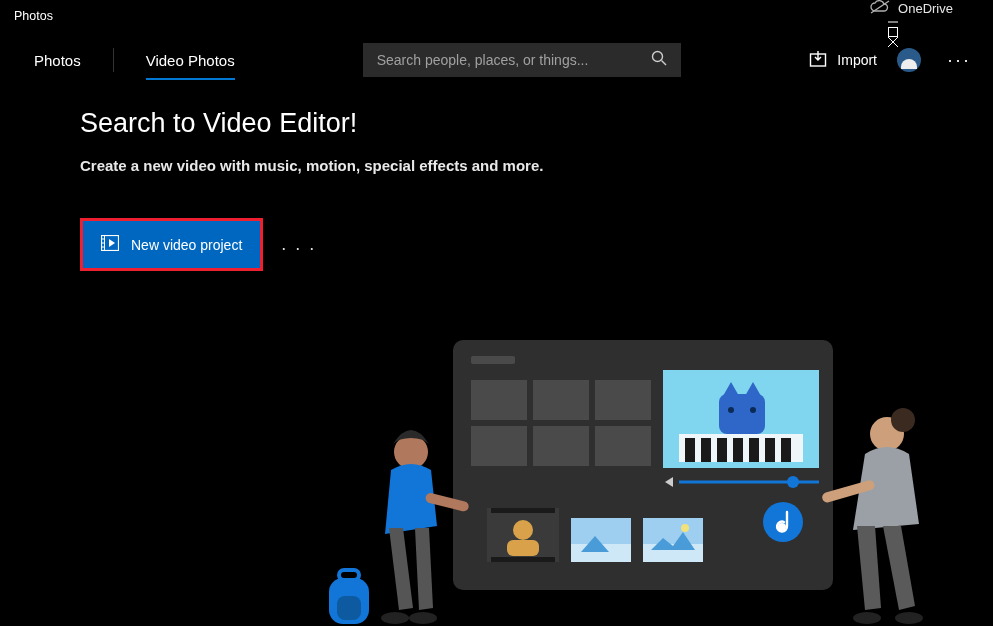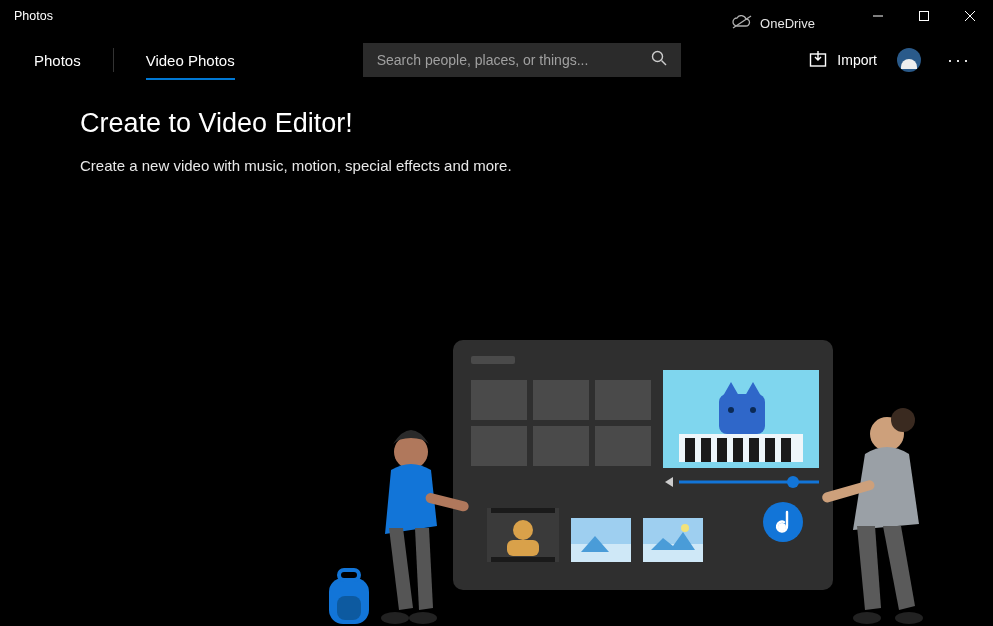--- a/index.html
+++ b/index.html
@@ -1,41 +1,41 @@
 <!DOCTYPE html>
 <html><head>
 <meta charset="utf-8">
 <style>
 * { box-sizing: border-box; margin: 0; padding: 0; font-family: "Segoe UI", sans-serif; }
 html, body { width: 993px; height: 626px; background: #000; color: #fff; overflow: hidden; }
 
 .titlebar { height: 32px; display: flex; align-items: center; justify-content: space-between; padding-left: 14px; font-size: 12.5px; color: #fff; }
 .titlebar .left { display:flex; align-items:center; }
-.titlebar .right { display:flex; align-items:flex-end; gap:0; height:32px; }
+.titlebar .right { display:flex; align-items:flex-start; gap:0; height:32px;flex-direction:column; }
 .onedrive { display:flex; align-items:center; gap:8px; margin-right:40px; font-size:13px; color:#e6e6e6; }
 .win-btn { width:46px; height:32px; display:flex; align-items:center; justify-content:center; cursor:pointer; }
 .win-btn svg { stroke:#fff; }
 
 .toolbar { height:56px; display:flex; align-items:center; padding: 0 16px 0 16px; gap:0; }
 .tabs { display:flex; align-items:center; height:100%; }
 .tab { padding: 0 18px; height:100%; display:flex; align-items:center; font-size:15px; color:#fff; cursor:pointer; position:relative; }
 .tab.selected::after { content:""; position:absolute; left:18px; right:18px; bottom:8px; height:2px; background:#0078d4; }
 .divider { width:1px; height:24px; background:#333; margin:0 14px; }
 .search { margin-left:110px; width:318px; height:34px; background:#2b2b2b; display:flex; align-items:center; padding:0 14px; cursor:text; }
 .search input { flex:1; background:transparent; border:none; outline:none; color:#fff; font-size:14px; }
 .search input::placeholder { color:#a0a0a0; }
 .toolbar-right { margin-left:auto; display:flex; align-items:center; gap:20px; }
 .import-btn { display:flex; align-items:center; gap:10px; font-size:14px; color:#fff; cursor:pointer;margin-left:38px; }
 .avatar { width:24px; height:24px; border-radius:50%; background:#2a5a8a; display:flex; align-items:center; justify-content:center; position:relative; }
 .avatar::after{ content:""; width:16px;height:10px;background:#eee;border-radius:8px 8px 0 0;position:absolute;bottom:3px;}
 .more { font-size:18px; letter-spacing:2px; cursor:pointer; padding:4px 6px; }
 
 .content { padding: 20px 0 0 80px; position:relative; }
 .headline { font-size:27px; font-weight:400; color:#fff; }
-.subhead { margin-top:18px; font-size:15px; color:#e8e8e8; font-weight:400; }
+.subhead { margin-top:18px; font-size:15px; color:#e8e8e8; font-weight:700; }
 .actions { margin-top:44px; display:flex; align-items:center; gap:18px; }
 .new-project { display:flex; align-items:center; gap:12px; background:#0067c0; color:#fff; font-size:14px; padding:14px 18px; border:3px solid #ef1f2f; cursor:pointer; }
 .ellipsis { font-size:18px; letter-spacing:2px; cursor:pointer; color:#ddd; }
 
 .illus { position:absolute; right:30px; bottom:-6px; width:640px; height:310px; pointer-events:none; }
 </style>
 </head>
 <body>
 
 <div class="titlebar">
@@ -93,22 +93,38 @@
           </svg>
       </span>
       <span>Import</span>
     </div>
     <div class="avatar"></div>
     <div class="more">···</div>
   </div>
 </div>
 
 <div class="content">
-  <div class="headline">Create to Video Editor!</div>
+  <div class="headline">Search to Video Editor!</div>
   <div class="subhead">Create a new video with music, motion, special effects and more.</div>
+  <div class="actions">
+    <div class="new-project">
+      <span>
+        <svg width="18" height="16" viewBox="0 0 18 16">
+            <rect x="0.5" y="0.5" width="17" height="15" fill="none" stroke="#fff" stroke-width="1.2"></rect>
+            <line x1="3.5" y1="0" x2="3.5" y2="16" stroke="#fff" stroke-width="1"></line>
+            <line x1="0" y1="4" x2="3.5" y2="4" stroke="#fff"></line>
+            <line x1="0" y1="8" x2="3.5" y2="8" stroke="#fff"></line>
+            <line x1="0" y1="12" x2="3.5" y2="12" stroke="#fff"></line>
+            <path d="M8 4v8l6-4z" fill="#fff"></path>
+          </svg>
+      </span>
+      <span>New video project</span>
+    </div>
+    <div class="ellipsis">. . .</div>
+  </div>
 </div>
 
 <div class="illus">
 <svg width="640" height="310" viewBox="0 0 640 310">
 
   <rect x="130" y="18" width="380" height="250" rx="10" fill="#2f2f2f"></rect>
   <rect x="148" y="34" width="44" height="8" rx="2" fill="#4a4a4a"></rect>
 
   <rect x="148" y="58" width="56" height="40" fill="#4a4a4a"></rect>
   <rect x="210" y="58" width="56" height="40" fill="#4a4a4a"></rect>

